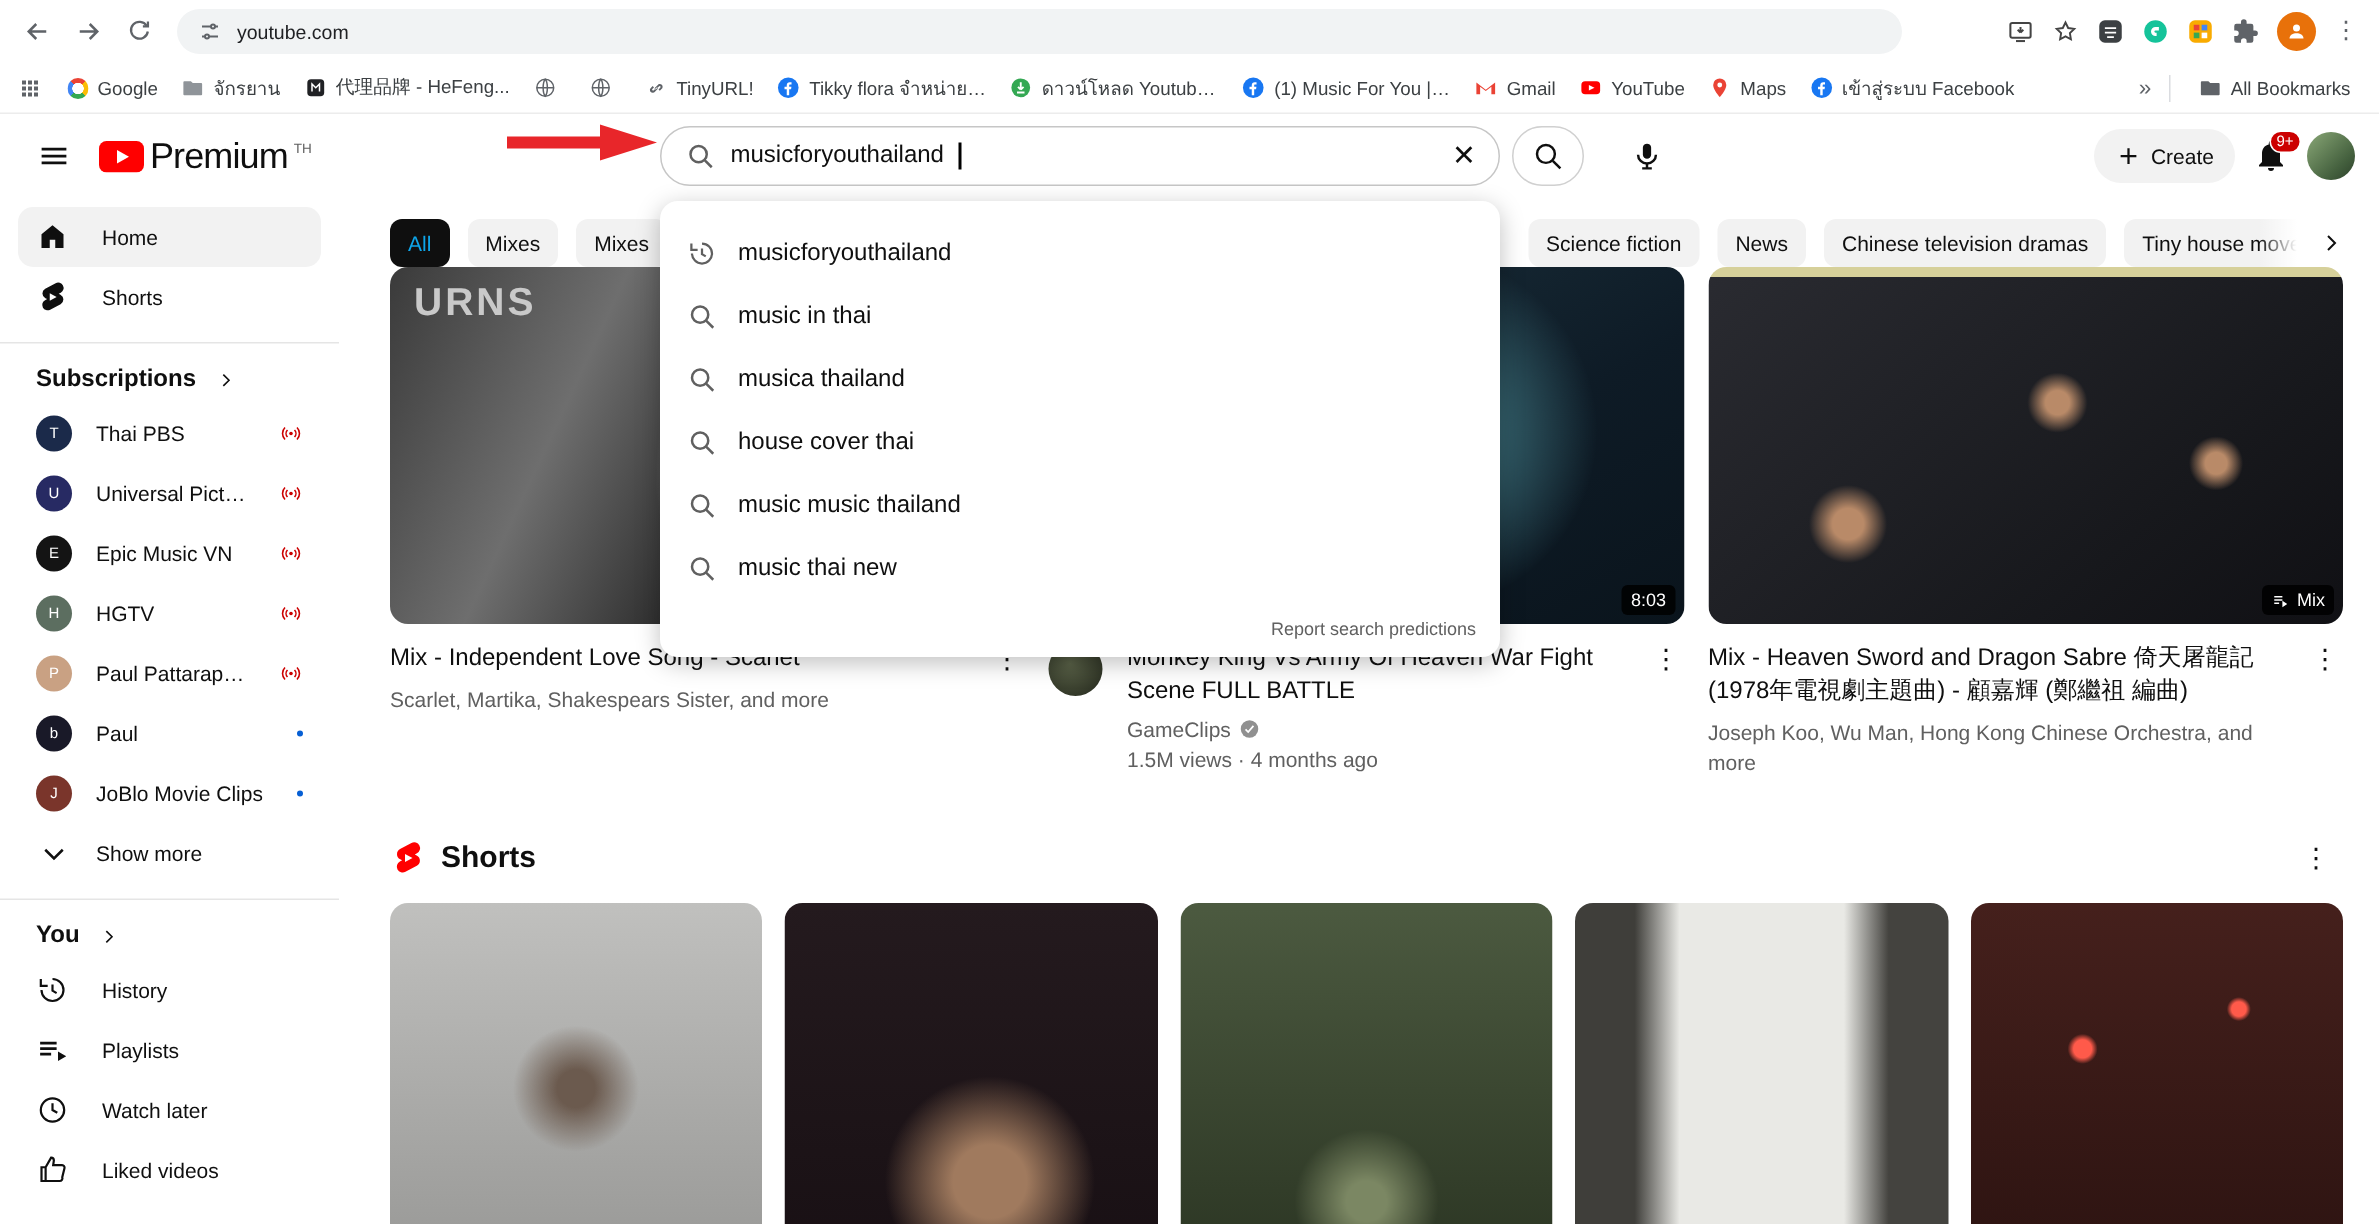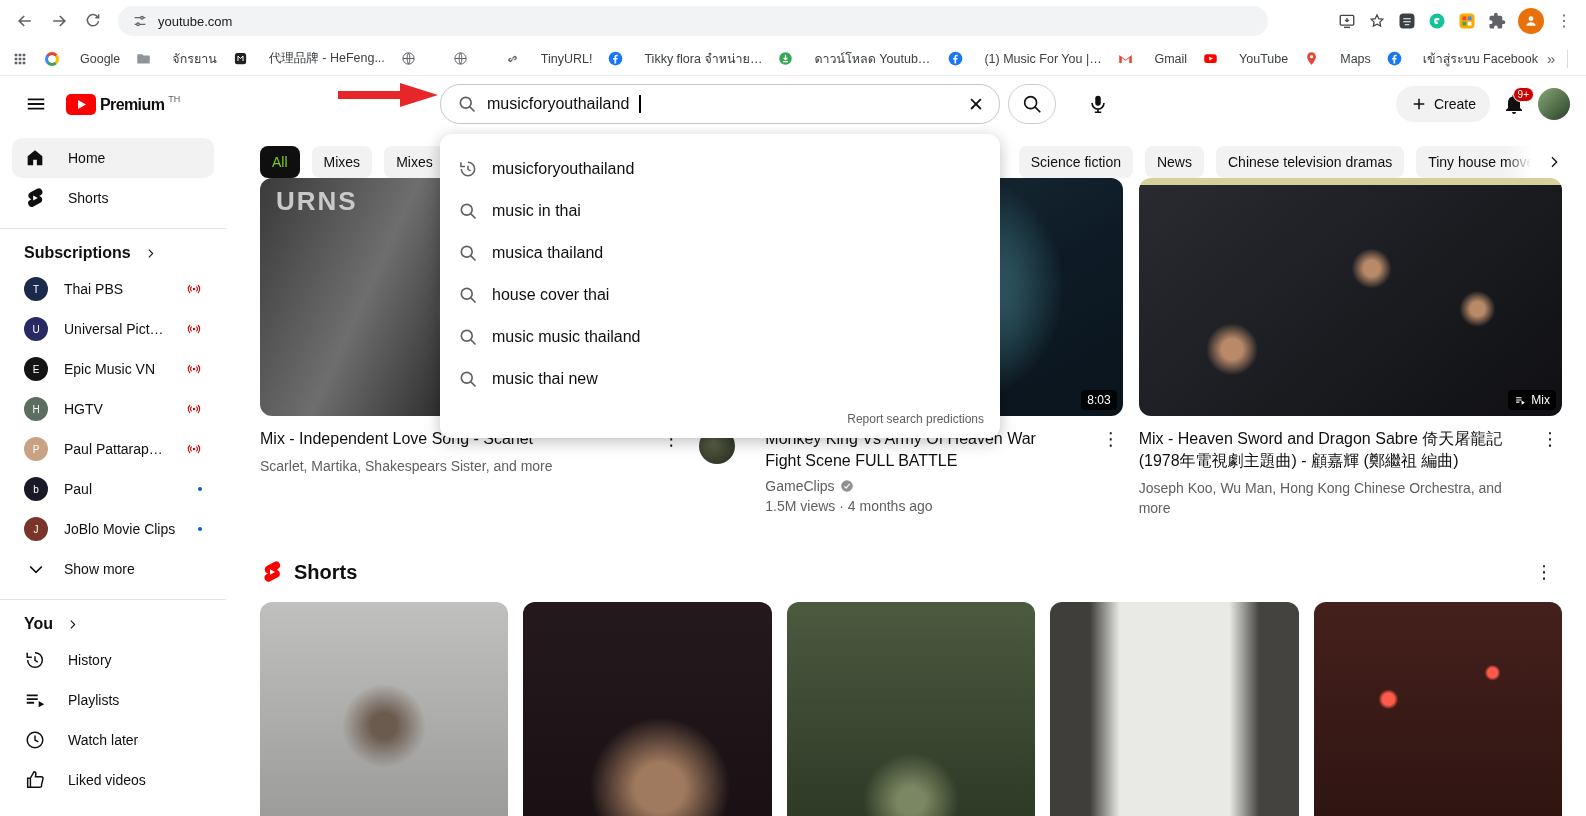--- a/index.html
+++ b/index.html
@@ -14,30 +14,30 @@
 .urlbar{flex:1;max-width:1150px;height:30px;background:#f1f3f4;border-radius:15px;display:flex;
   align-items:center;gap:10px;padding:0 14px;margin:0 6px;font-size:13px;color:#202124}
 .chrome-right{display:flex;align-items:center;gap:12px;margin-left:auto;padding-right:4px}
 .avatar-chrome{width:26px;height:26px;border-radius:50%;background:#e8710a;display:flex;
   align-items:center;justify-content:center}
 .dots{font-size:16px;color:#5f6368;line-height:1}
 
 
 .bkbar{height:34px;display:flex;align-items:center;gap:2px;padding:0 12px;font-size:12.5px;
   color:#3c4043;background:#fff;border-bottom:1px solid #ececec}
-.bk{display:flex;align-items:center;gap:21px;height:26px;padding:0 7px;border-radius:13px;white-space:nowrap}
+.bk{display:flex;align-items:center;gap:6px;height:26px;padding:0 7px;border-radius:13px;white-space:nowrap}
 .bk-label{max-width:118px;overflow:hidden;text-overflow:ellipsis}
 .bk-right{margin-left:auto;display:flex;align-items:center;gap:12px}
 .bk-sep{width:1px;height:18px;background:#dadce0}
 
 
 .masthead{height:56px;display:flex;align-items:center;padding:0 16px;position:relative;background:#fff}
 .burger{width:40px;height:40px;border-radius:50%;display:flex;align-items:center;justify-content:center}
 .logo{display:flex;align-items:flex-start;gap:4px;margin-left:10px}
-.logo-text{font-size:16px;font-weight:bold;letter-spacing:-.6px;line-height:21px}
+.logo-text{font-size:24px;font-weight:normal;letter-spacing:-.6px;line-height:21px}
 .logo-sup{font-size:9px;color:#606060}
 .search-wrap{position:absolute;left:440px;top:8px;display:flex;align-items:center}
 .search-box{width:560px;height:40px;border:1px solid #c6c6c6;border-radius:20px;display:flex;
   align-items:center;gap:10px;padding:0 4px 0 16px;background:#fff}
 .search-text{font-size:16px;color:#0f0f0f}
 .caret{width:1.5px;height:18px;background:#000}
 .clear-x{margin-left:auto;width:38px;height:38px;border-radius:50%;display:flex;align-items:center;
   justify-content:center;font-size:19px;color:#0f0f0f}
 .search-btn{margin-left:8px;width:48px;height:40px;border:1px solid #d0d0d0;border-radius:20px;
   display:flex;align-items:center;justify-content:center;background:#fff}
@@ -65,42 +65,42 @@
 .av{width:24px;height:24px;border-radius:50%;color:#fff;font-size:10px;display:flex;
   align-items:center;justify-content:center;flex:none}
 .chan-name{overflow:hidden;text-overflow:ellipsis;white-space:nowrap}
 .chan-badge{margin-left:auto;display:flex;align-items:center}
 .blue-dot{width:4px;height:4px;border-radius:50%;background:#065fd4}
 
 
 .chips{display:flex;gap:12px;align-items:center;height:32px;overflow:hidden;position:relative;margin-top:2px}
 .chip{height:32px;padding:0 12px;background:#f2f2f2;border-radius:8px;font-size:14px;font-weight:500;
   display:flex;align-items:center;white-space:nowrap;flex:none}
-.chip.sel{background:#0f0f0f;color:#84cc16}
+.chip.sel{background:#0f0f0f;color:#0ea5e9}
 .chip-spacer{width:550px;flex:none}
 .chips-chevron{position:absolute;right:0;top:0;height:32px;width:56px;
   background:linear-gradient(90deg,rgba(255,255,255,0),#fff 45%);display:flex;align-items:center;justify-content:flex-end}
 
 
 .vgrid{display:grid;grid-template-columns:repeat(3,1fr);gap:16px;}
 .v-thumb{position:relative;width:100%;aspect-ratio:16/9;border-radius:12px;overflow:hidden}
 .t1{background:radial-gradient(ellipse 60px 95px at 56% 58%,#ececec 0 30%,rgba(190,190,190,.4) 60%,rgba(0,0,0,0) 100%),
   linear-gradient(115deg,#3a3a3a 0%,#6e6e6e 30%,#2e2e2e 55%,#4a4a4a 78%,#202020 100%)}
 .urns{position:absolute;left:16px;top:8px;font-size:26px;font-weight:bold;color:#c9c9c9;letter-spacing:2px}
 .t2{background:radial-gradient(circle 26px at 58% 36%,#9fe0e6 0 40%,rgba(0,0,0,0) 100%),
   radial-gradient(circle 120px at 58% 46%,#35636e 0 40%,rgba(0,0,0,0) 100%),
   linear-gradient(150deg,#1d3440,#0e1b26 60%,#0a141c)}
 .t3{background:linear-gradient(#d6d09a 0 7px,rgba(0,0,0,0) 7px),
   radial-gradient(circle 26px at 22% 72%,#b98a68 0 40%,rgba(0,0,0,0) 100%),
   radial-gradient(circle 20px at 55% 38%,#b98a68 0 40%,rgba(0,0,0,0) 100%),
   radial-gradient(circle 18px at 80% 55%,#b98a68 0 40%,rgba(0,0,0,0) 100%),
   linear-gradient(140deg,#2a2b31,#17181c 70%,#101014)}
 .badge{position:absolute;right:6px;bottom:6px;background:rgba(0,0,0,.85);color:#fff;font-size:12px;
   font-weight:500;padding:3px 6px;border-radius:4px;display:flex;gap:4px;align-items:center}
-.v-meta{display:flex;margin-top:12px;gap:30px}
+.v-meta{display:flex;margin-top:12px;gap:16px}
 .v-av{width:36px;height:36px;border-radius:50%;background:radial-gradient(circle at 40% 40%,#5a6248,#22261b);flex:none}
 .v-col{flex:1;min-width:0}
 .v-title{font-size:16px;font-weight:500;line-height:22px;display:-webkit-box;
   -webkit-line-clamp:2;-webkit-box-orient:vertical;overflow:hidden}
 .v-sub{font-size:14px;color:#606060;margin-top:6px;line-height:20px}
 .v-chan{font-size:14px;color:#606060;margin-top:6px;display:flex;align-items:center;gap:5px}
 .v-menu{width:24px;color:#0f0f0f;font-size:18px;text-align:center;line-height:22px}
 
 
 .shorts-head{display:flex;align-items:center;gap:10px;margin-top:42px;padding-right:6px}

